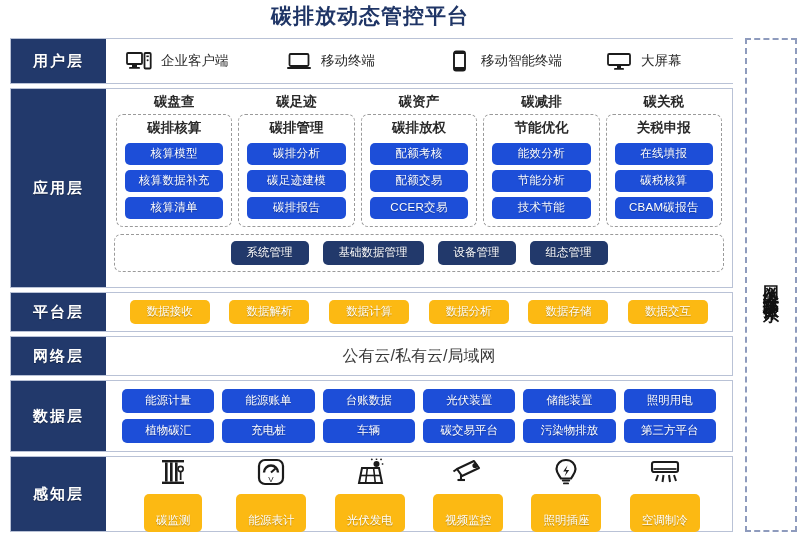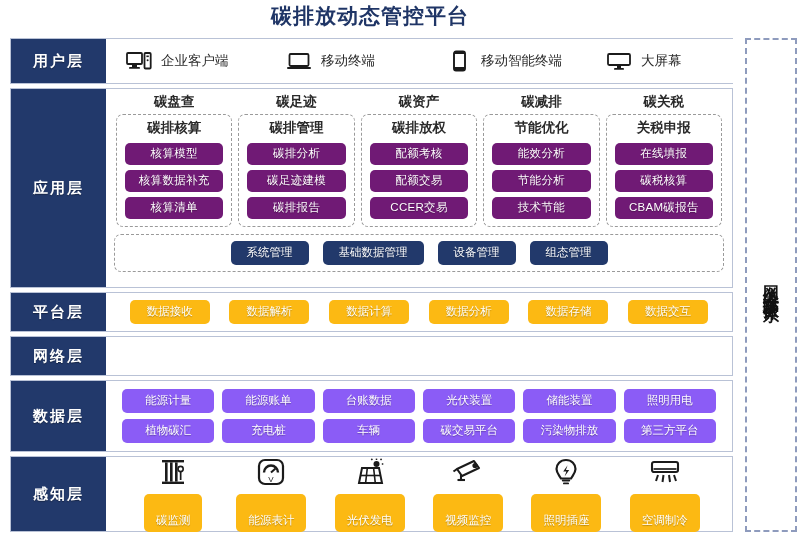--- a/index.html
+++ b/index.html
@@ -77,21 +77,21 @@
     display:flex;flex-direction:column;align-items:center;gap:5px;
   }
   .group-sub{
     font-size:13.5px;font-weight:bold;color:#2a2a2a;
     margin-bottom:1px;
   }
   .pill{
     box-sizing:border-box;
     width:100%;
     text-align:center;
-    background:#701a75;
+    background:#1d4ed8;
     color:#ffffff;
     border-radius:5px;
     font-size:11.5px;
     padding:3px 2px 4px 2px;
     letter-spacing:.3px;
     text-shadow:0 1px 1px rgba(0,0,0,.3);
     white-space:nowrap;
   }
   .app-common{
     margin-top:7px;
@@ -129,21 +129,21 @@
   
   .data-grid{
     width:100%;
     display:flex;flex-direction:column;gap:6px;
     padding:0 10px;
   }
   .data-row{display:flex;justify-content:space-between;gap:8px;}
   .chip-n{
     flex:1 1 0;
     text-align:center;
-    background:#8b5cf6;color:#fff;
+    background:#1d4ed8;color:#fff;
     border-radius:5px;
     font-size:11.5px;
     padding:4px 2px 5px 2px;
     text-shadow:0 1px 1px rgba(0,0,0,.3);
     white-space:nowrap;
   }
 
   
   .sense-items{display:flex;justify-content:space-around;align-items:flex-end;width:100%;padding:4px 12px 6px 12px;}
   .sense-item{display:flex;flex-direction:column;align-items:center;gap:5px;width:92px;}
@@ -313,20 +313,23 @@
         <div class="chip-y">数据计算</div>
         <div class="chip-y">数据分析</div>
         <div class="chip-y">数据存储</div>
         <div class="chip-y">数据交互</div>
       </div>
     </div>
   </div>
 
   <div class="layer" id="layer-network">
     <div class="layer-label">网络层</div>
+    <div class="layer-body">
+      <div class="net-text">公有云/私有云/局域网</div>
+    </div>
   </div>
 
   <div class="layer" id="layer-data">
     <div class="layer-label">数据层</div>
     <div class="layer-body">
       <div class="data-grid">
         <div class="data-row">
           <div class="chip-n">能源计量</div>
           <div class="chip-n">能源账单</div>
           <div class="chip-n">台账数据</div>

